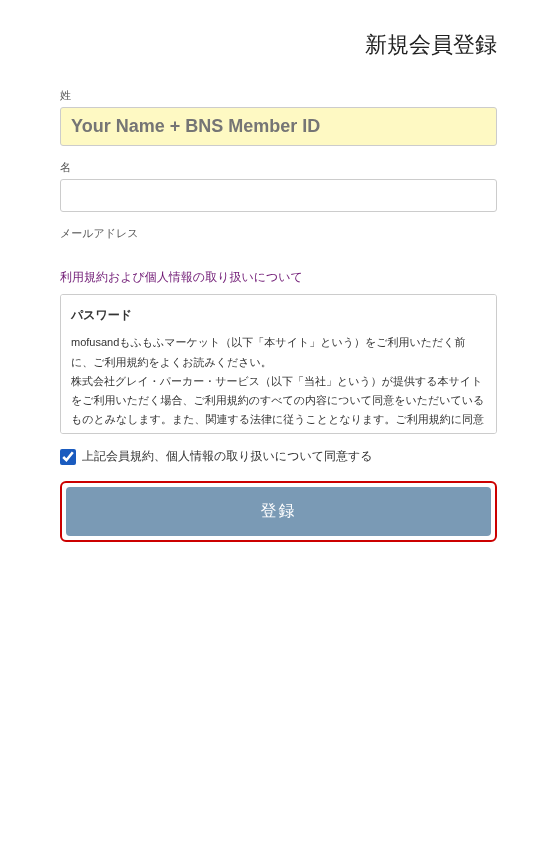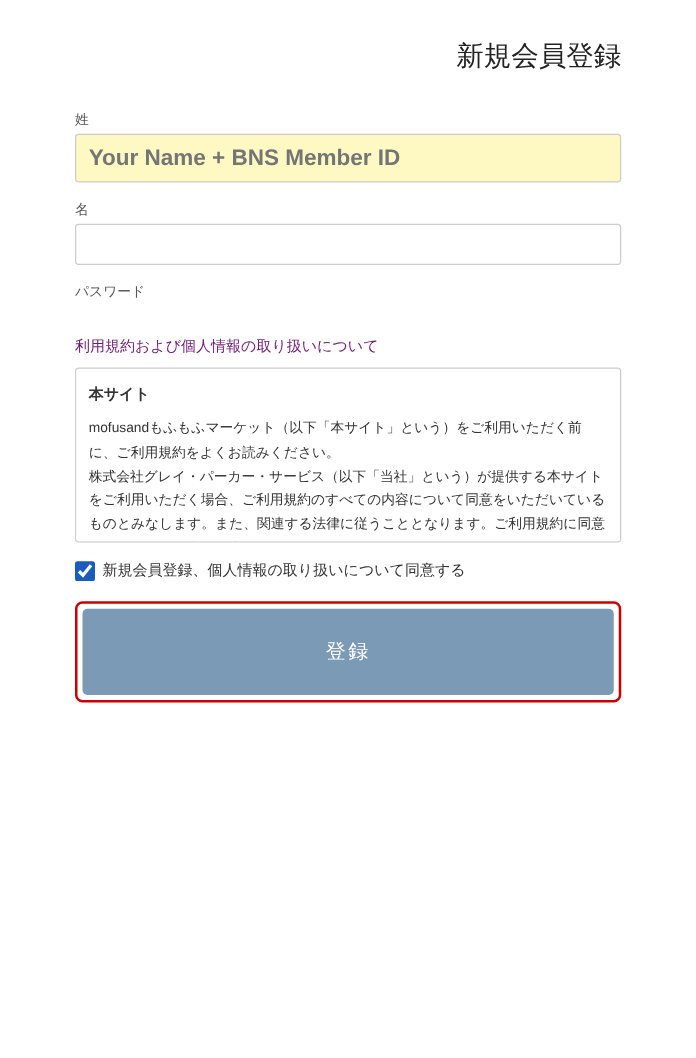--- a/index.html
+++ b/index.html
@@ -97,21 +97,21 @@
       border: 2px solid #cc0000;
       border-radius: 6px;
       padding: 4px;
     }
     .submit-button {
       width: 100%;
       background: #7a9ab5;
       color: #fff;
       border: none;
       border-radius: 4px;
-      padding: 24px 0;
+      padding: 14px 0;
       font-size: 16px;
       cursor: pointer;
       font-family: inherit;
       letter-spacing: 2px;
     }
     .spacer {
       height: 14px;
     }
   </style>
 </head>
@@ -123,39 +123,39 @@
   <label class="field-label">姓</label>
   <input class="field-placeholder-red" type="text" readonly="" placeholder="Your Name + BNS Member ID" style="">
 </div>
 
 <div class="field-group">
   <label class="field-label">名</label>
   <input class="field-input" type="text" style="">
 </div>
 
 <div class="field-group">
+  <label class="field-label">メールアドレス</label>
 </div>
 
 <div class="field-group">
-  <label class="field-label">パスワード</label>
 </div>
 
 <div class="spacer"></div>
 
 <div class="field-group">
   <span class="terms-label">利用規約および個人情報の取り扱いについて</span>
   <div class="terms-box">
-    <div class="terms-content-title">本サイト</div>
+    <div class="terms-content-title">パスワード</div>
     <div class="terms-content-body" style="white-space: pre-line;">mofusandもふもふマーケット（以下「本サイト」という）をご利用いただく前に、ご利用規約をよくお読みください。
 株式会社グレイ・パーカー・サービス（以下「当社」という）が提供する本サイトをご利用いただく場合、ご利用規約のすべての内容について同意をいただいているものとみなします。また、関連する法律に従うこととなります。ご利用規約に同意いただけない場合はご利用をお控えください。
 
 【ご利用について】</div>
   </div>
 </div>
 
 <div class="checkbox-row">
   <input type="checkbox" class="checkbox-input" checked="" style="border: 2px solid rgb(204, 0, 0);">
-  <label class="checkbox-label">新規会員登録、個人情報の取り扱いについて同意する</label>
+  <label class="checkbox-label">上記会員規約、個人情報の取り扱いについて同意する</label>
 </div>
 
 <div class="submit-wrapper">
   <button class="submit-button">登録</button>
 </div>
 
 </body></html>

